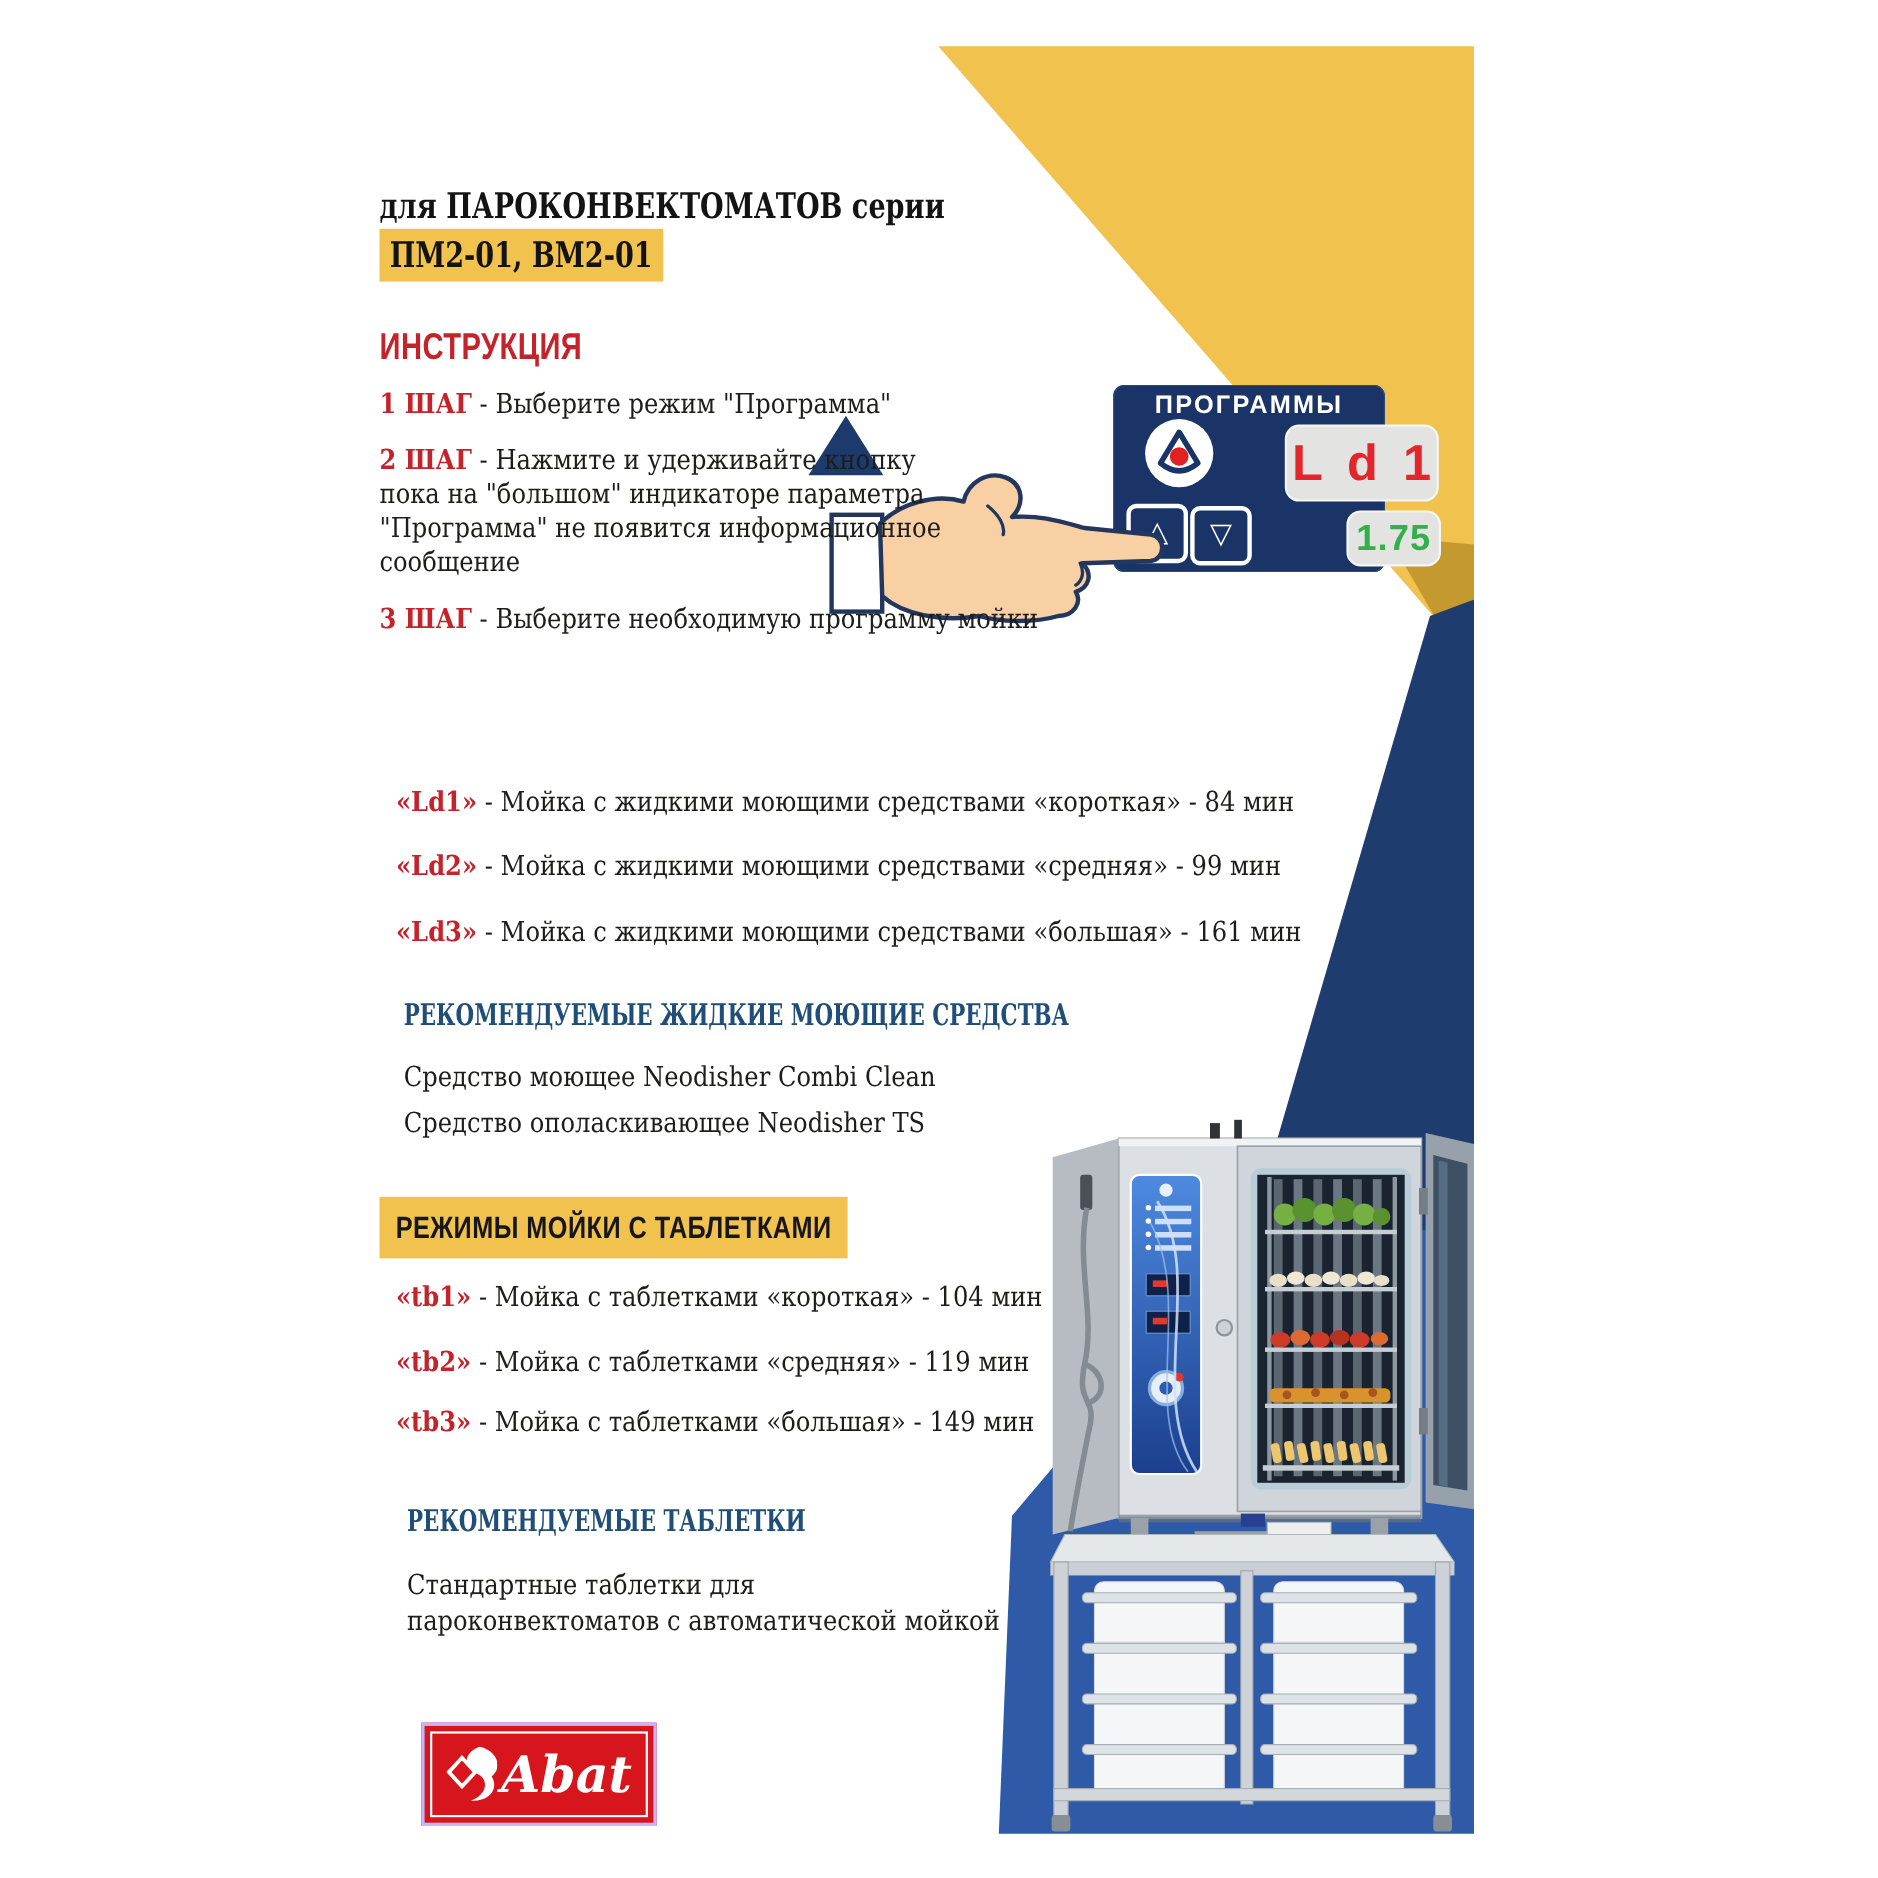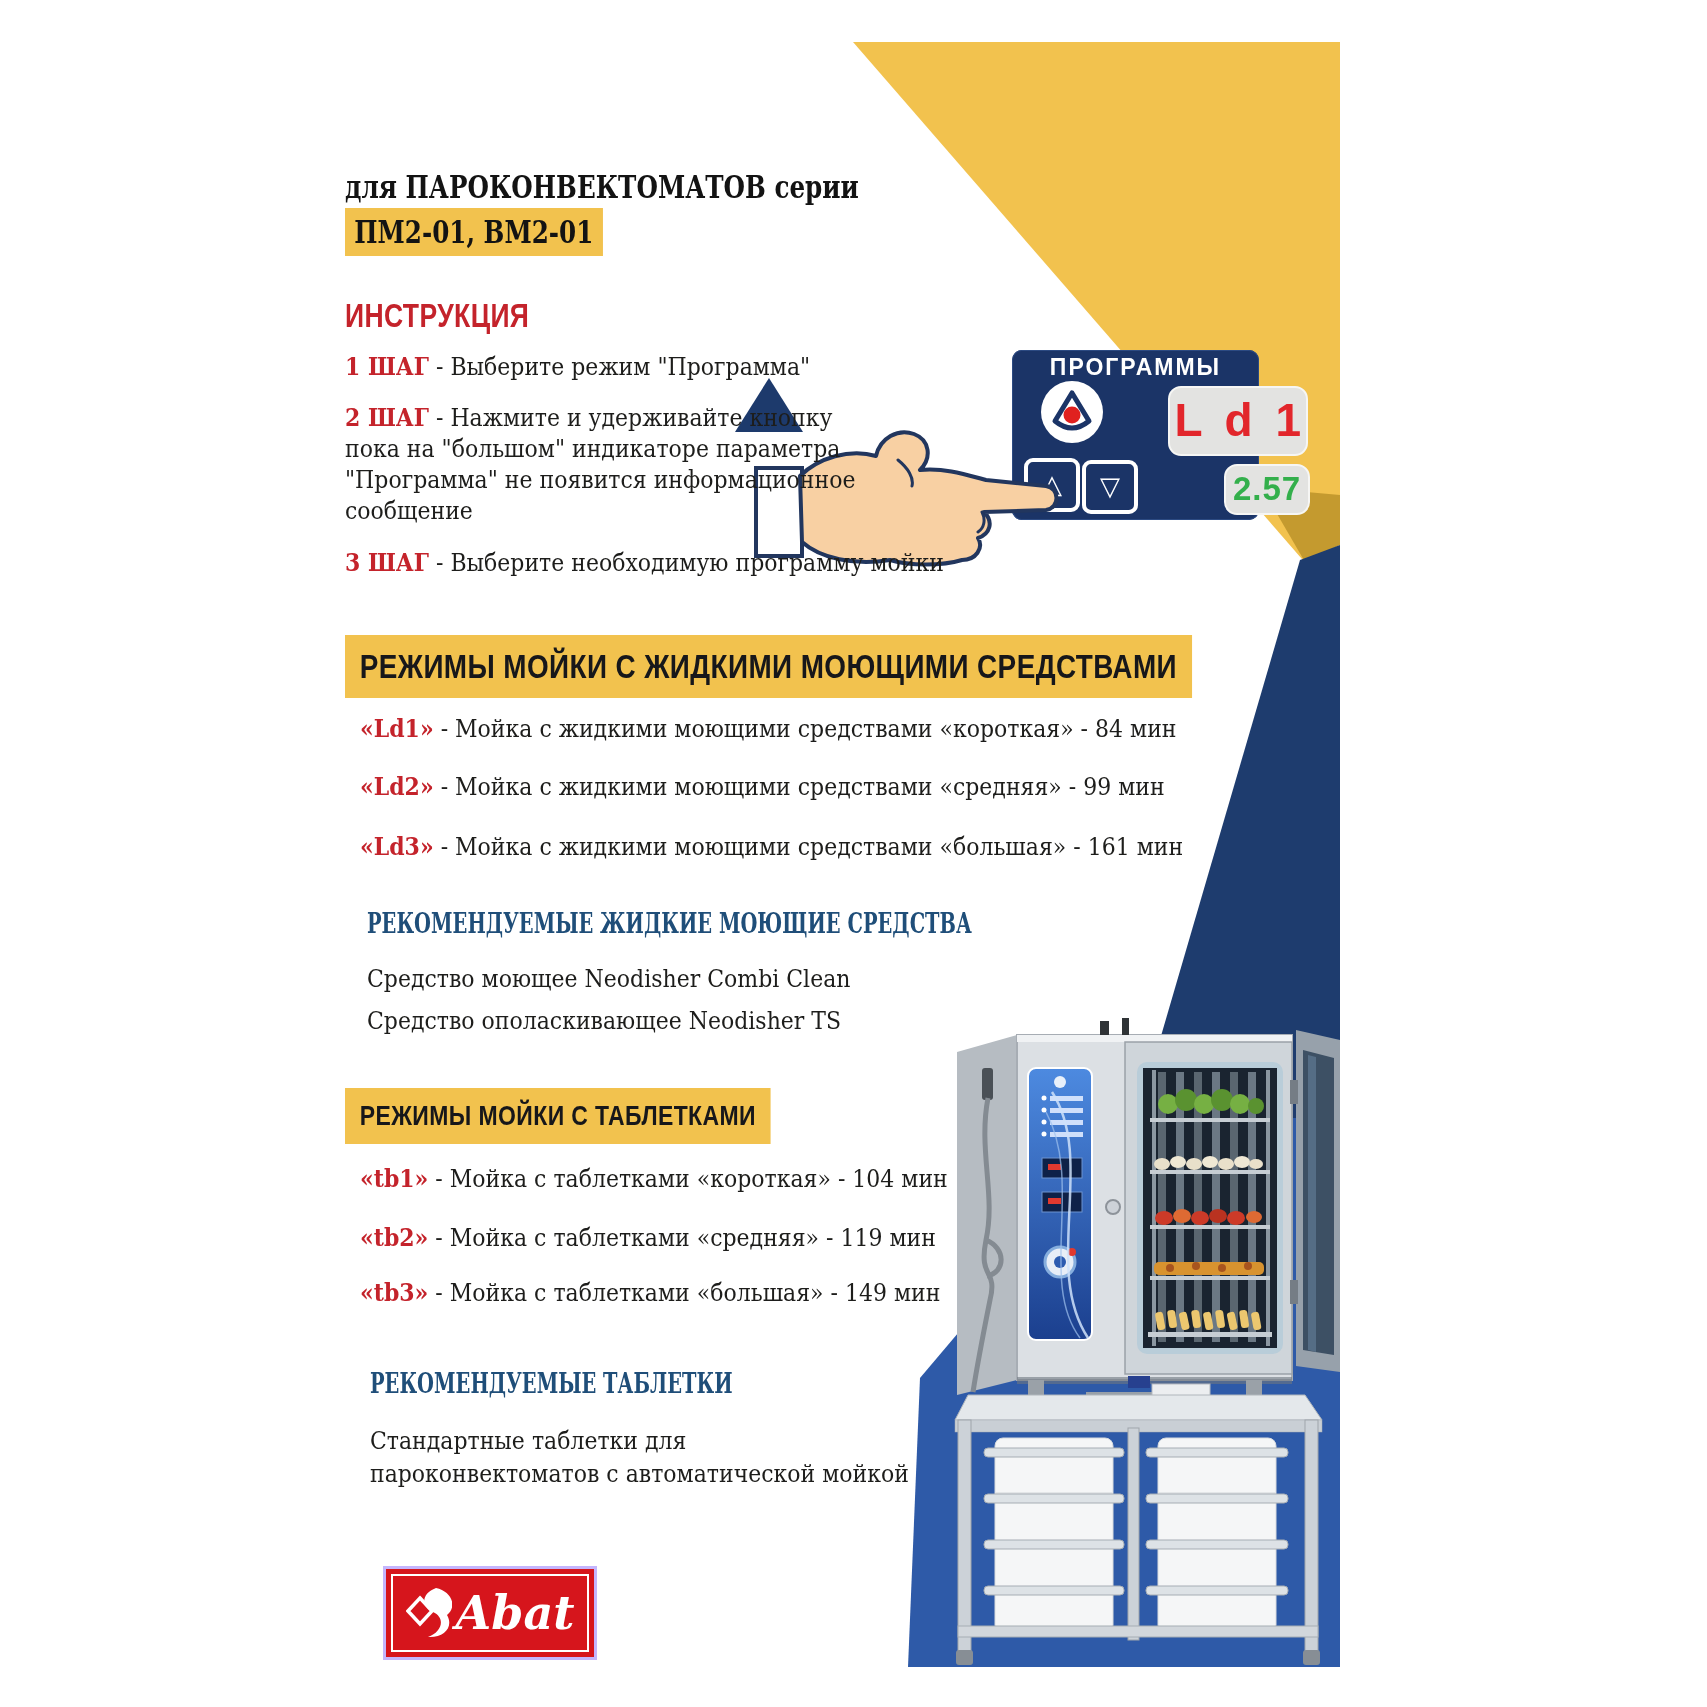--- a/index.html
+++ b/index.html
@@ -229,21 +229,21 @@
     <div class="abs panel-title">ПРОГРАММЫ</div>
     <div class="abs mode-circle">
       <svg width="62" height="62" viewBox="0 0 62 62">
         <path d="M31,12 L48,40 Q31,54 14,40 Z" fill="none" stroke="#1b3467" stroke-width="5" stroke-linejoin="round"></path>
         <circle cx="31" cy="34" r="8.5" fill="#e0211f"></circle>
       </svg>
     </div>
     <div class="abs pbtn" style="left:12px;top:108px;">△</div>
     <div class="abs pbtn" style="left:70px;top:110px;">▽</div>
     <div class="abs disp disp-main nowrap">L d 1</div>
-    <div class="abs disp disp-sub">2.57</div>
+    <div class="abs disp disp-sub">1.75</div>
   </div>
 
   <svg class="abs" style="left:750px;top:420px;z-index:3;" width="320" height="150" viewBox="0 0 320 150">
     <rect x="6" y="48" width="46" height="88" fill="#ffffff" stroke="#22365e" stroke-width="4"></rect>
     <path d="M50,56 C68,38 100,28 126,36 C130,18 148,8 164,14 C180,20 182,38 170,50
              C196,48 214,54 236,60 L296,66 C310,68 310,88 296,90 L234,92
              C244,102 240,114 228,118 C234,128 226,140 212,140 C192,146 160,146 140,140
              C104,146 70,138 52,122 Z" fill="#f8d0a3" stroke="#22365e" stroke-width="4" stroke-linejoin="round"></path>
     <path d="M232,92 C236,100 234,108 228,112 M148,40 C158,48 164,58 162,66" fill="none" stroke="#22365e" stroke-width="3" stroke-linecap="round"></path>
   </svg>
@@ -264,23 +264,20 @@
     <div class="line nowrap"><span class="step-label">2 ШАГ</span><span> - Нажмите и удерживайте кнопку</span></div>
     <div class="line nowrap">пока на "большом" индикаторе параметра</div>
     <div class="line nowrap">"Программа" не появится информационное</div>
     <div class="line nowrap">сообщение</div>
   </div>
 
   <div class="abs body-serif nowrap sx88" style="left:345px;top:548px;z-index:4;">
     <span class="step-label">3 ШАГ</span><span> - Выберите необходимую программу мойки</span>
   </div>
 
-  <div class="abs" style="left:345px;top:635px;z-index:4;">
-    <span class="yellow-hl section-banner b2 nowrap sx82">РЕЖИМЫ МОЙКИ С ЖИДКИМИ МОЮЩИМИ СРЕДСТВАМИ</span>
-  </div>
 
   <div class="abs body-serif nowrap sx88" style="left:360px;top:714px;z-index:4;">
     <span class="mode-code">«Ld1»</span><span> - Мойка с жидкими моющими средствами «короткая» - 84 мин</span>
   </div>
   <div class="abs body-serif nowrap sx88" style="left:360px;top:772px;z-index:4;">
     <span class="mode-code">«Ld2»</span><span> - Мойка с жидкими моющими средствами «средняя» - 99 мин</span>
   </div>
   <div class="abs body-serif nowrap sx88" style="left:360px;top:832px;z-index:4;">
     <span class="mode-code">«Ld3»</span><span> - Мойка с жидкими моющими средствами «большая» - 161 мин</span>
   </div>

